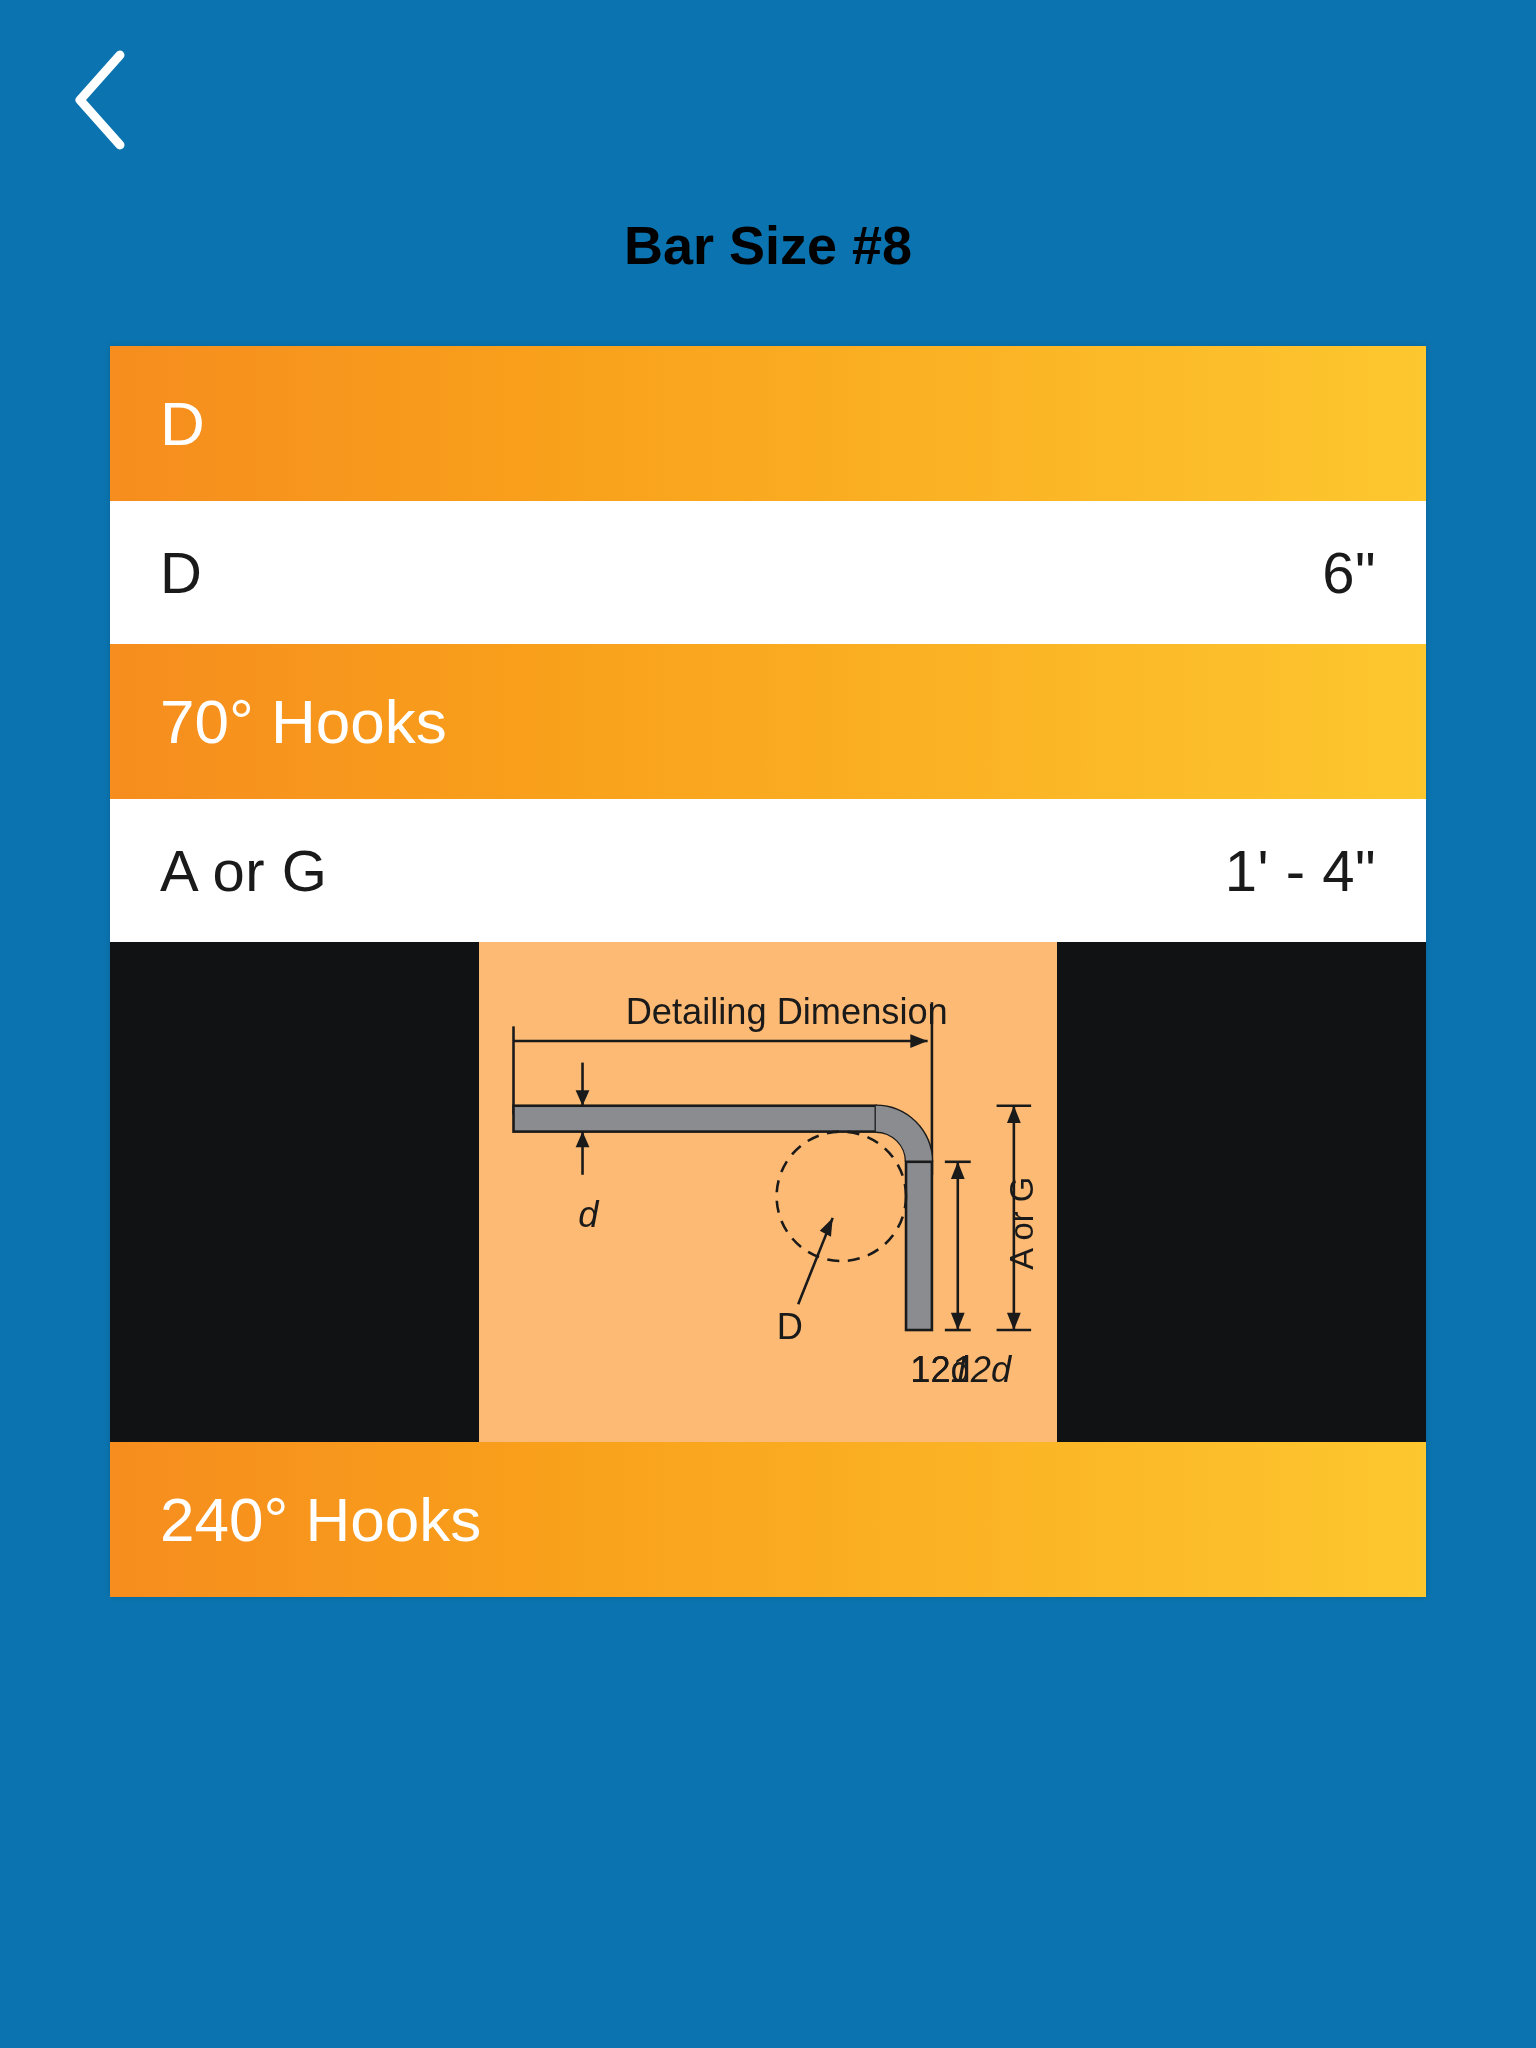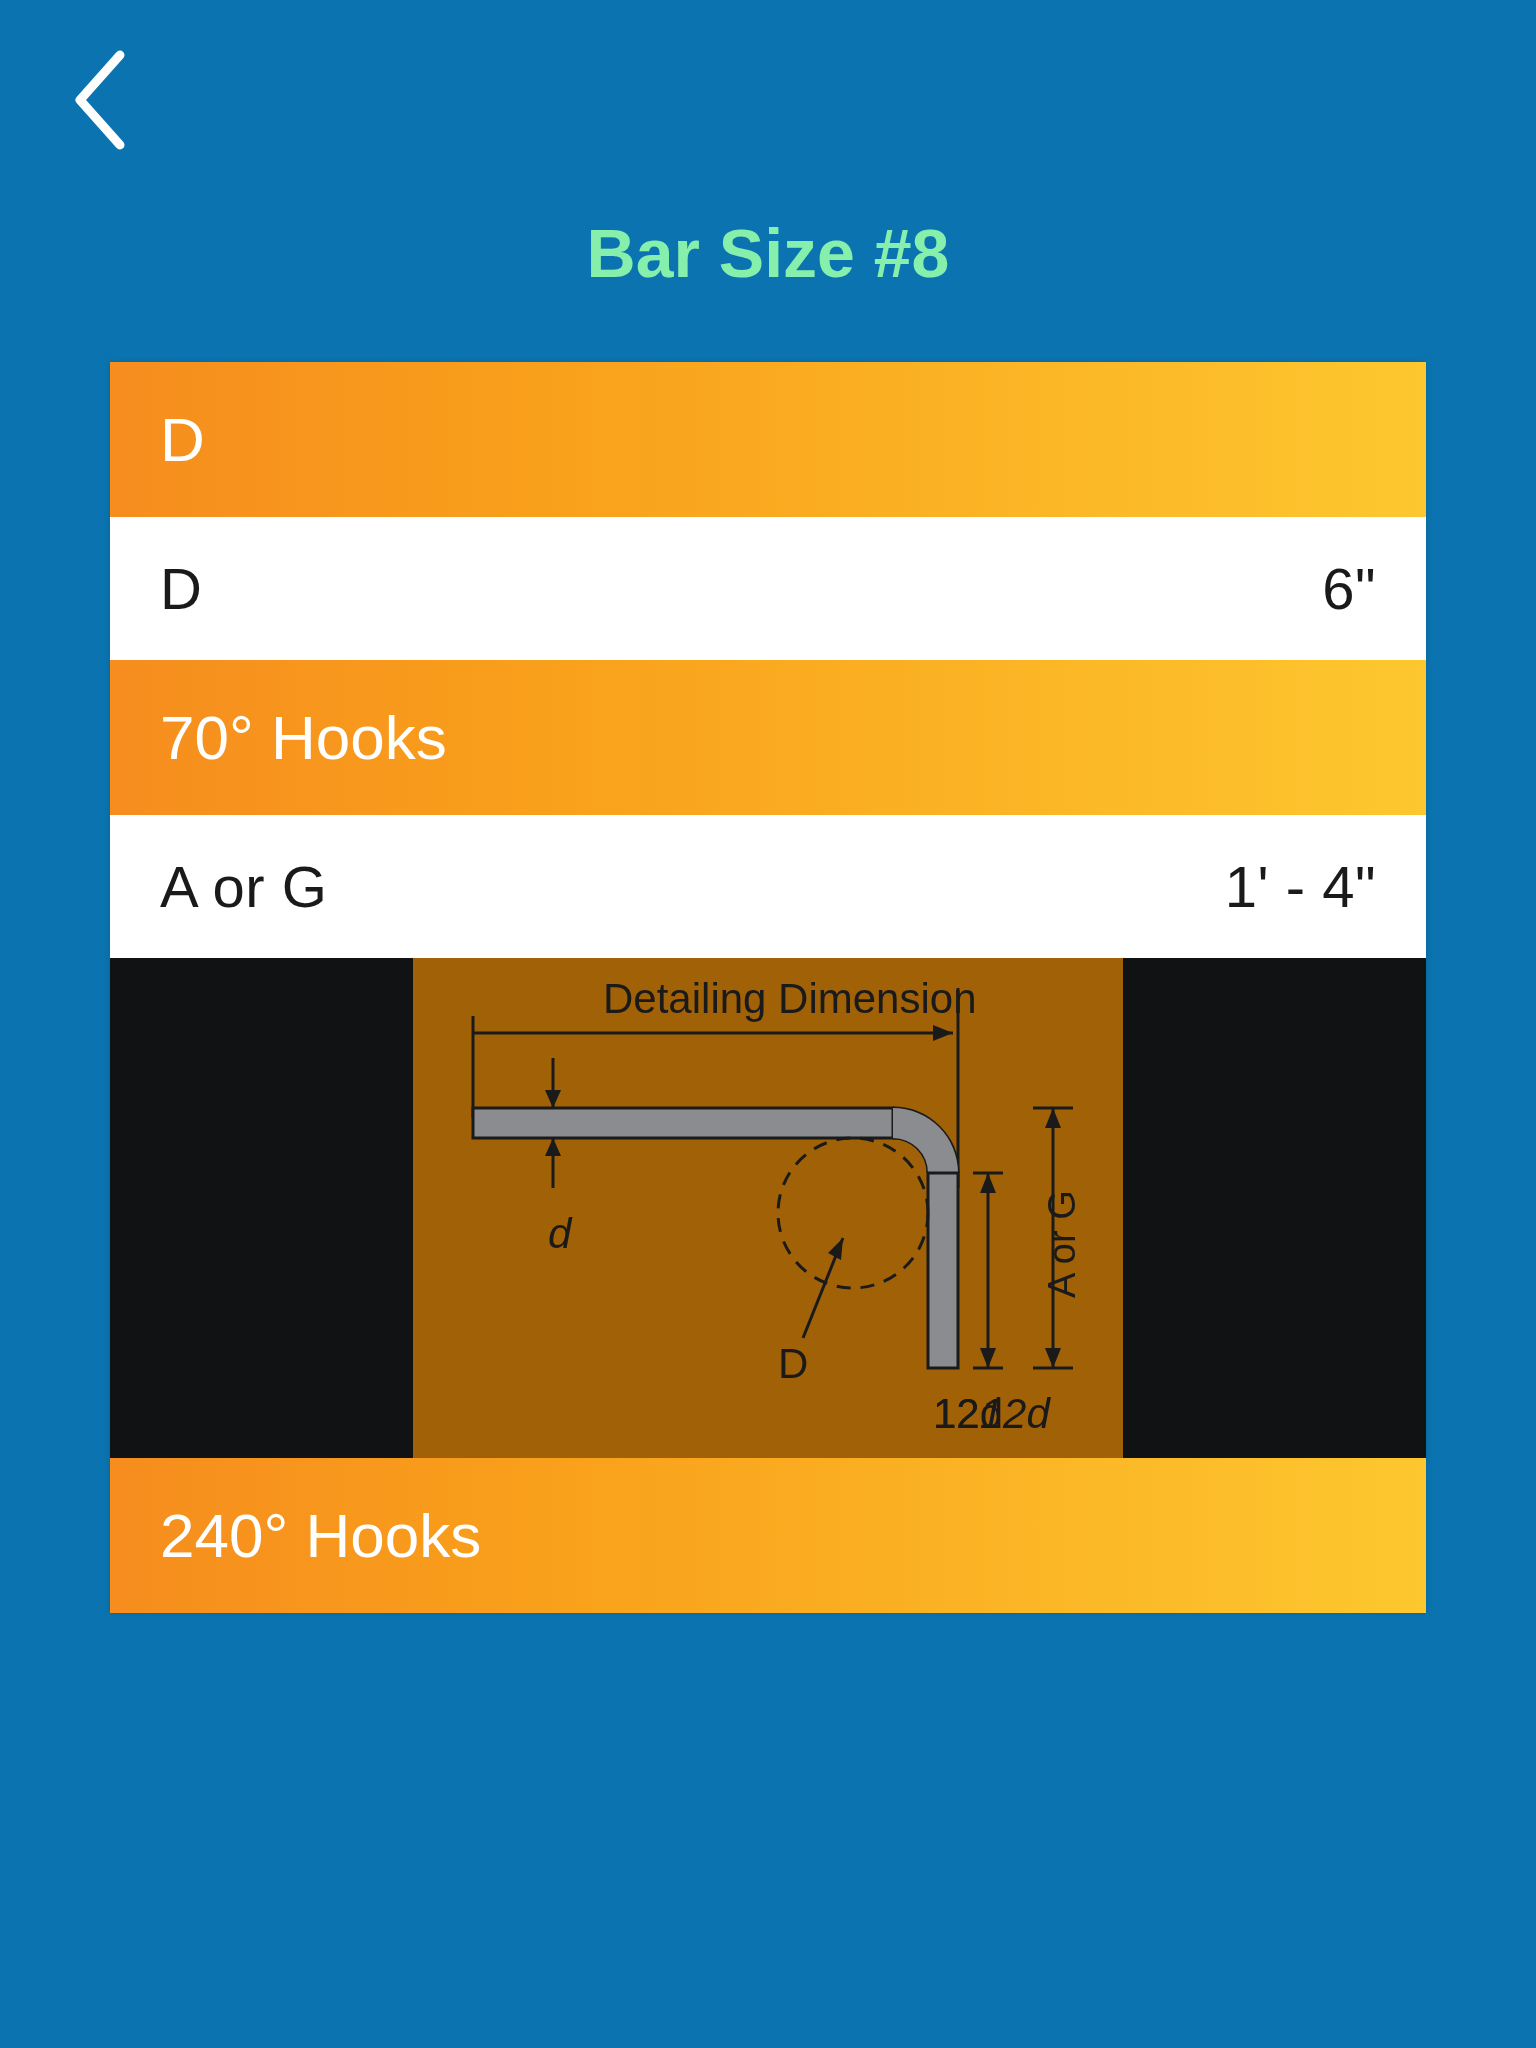--- a/index.html
+++ b/index.html
@@ -19,23 +19,23 @@
     flex: 1;
     text-align: center;
     color: #ffffff;
     font-weight: 200;
     font-size: 106px;
     letter-spacing: 1px;
     margin-left: -60px;
   }
   .subtitle {
     text-align: center;
-    color: #86efac;
+    color: #000000;
     font-weight: 700;
-    font-size: 68px;
+    font-size: 54px;
     margin-top: 30px;
   }
   .card {
     margin: 70px 110px 0 110px;
     background: #ffffff;
     box-shadow: 0 0 6px rgba(0,0,0,0.15);
   }
   .section-header {
     background: linear-gradient(90deg, #f68d1e 0%, #f9a11b 35%, #fdc72f 100%);
     color: #ffffff;
@@ -55,22 +55,22 @@
     letter-spacing: 0.5px;
   }
   .diagram-wrap {
     background: #111214;
     display: flex;
     justify-content: center;
     align-items: center;
     height: 500px;
   }
   .diagram {
-    background: #a16207;
-    width: 710px;
+    background: #fdba74;
+    width: 578px;
     height: 500px;
   }
   .diagram svg { width: 100%; height: 100%; display: block; }
 </style>
 </head>
 <body>
 
 <div class="header">
   <div class="back-icon">
     <svg viewBox="0 0 80 120">

